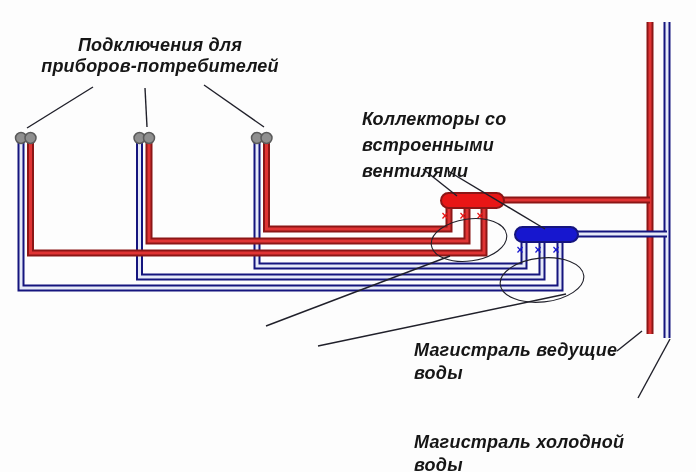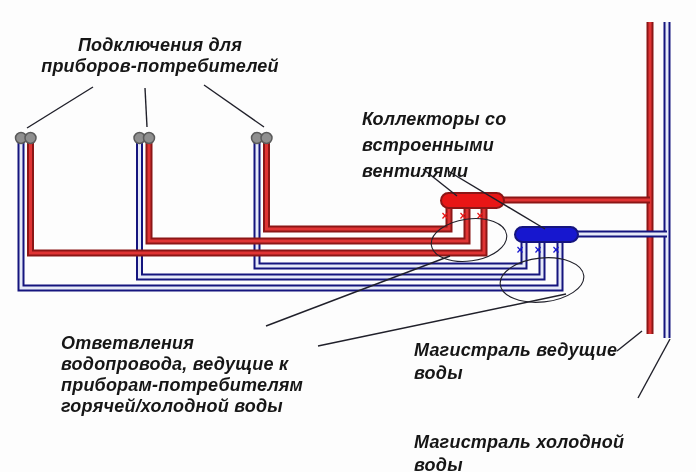--- a/index.html
+++ b/index.html
@@ -136,21 +136,17 @@
       <path class="leader" d="M617 351 L642 331"></path>
       <path class="leader" d="M638 398 L670 339"></path>
     </g>
   </svg>
 
   <div class="label label-title">Подключения для
 приборов-потребителей</div>
   <div class="label label-collectors">Коллекторы со
 встроенными
 вентилями</div>
-  <div class="label label-branches">Ответвления
-водопровода, ведущие к
-приборам-потребителям
-горячей/холодной воды</div>
   <div class="label label-hot-main">Магистраль ведущие
 воды</div>
   <div class="label label-cold-main">Магистраль холодной
 воды</div>
 </div>
 
 </body></html>

